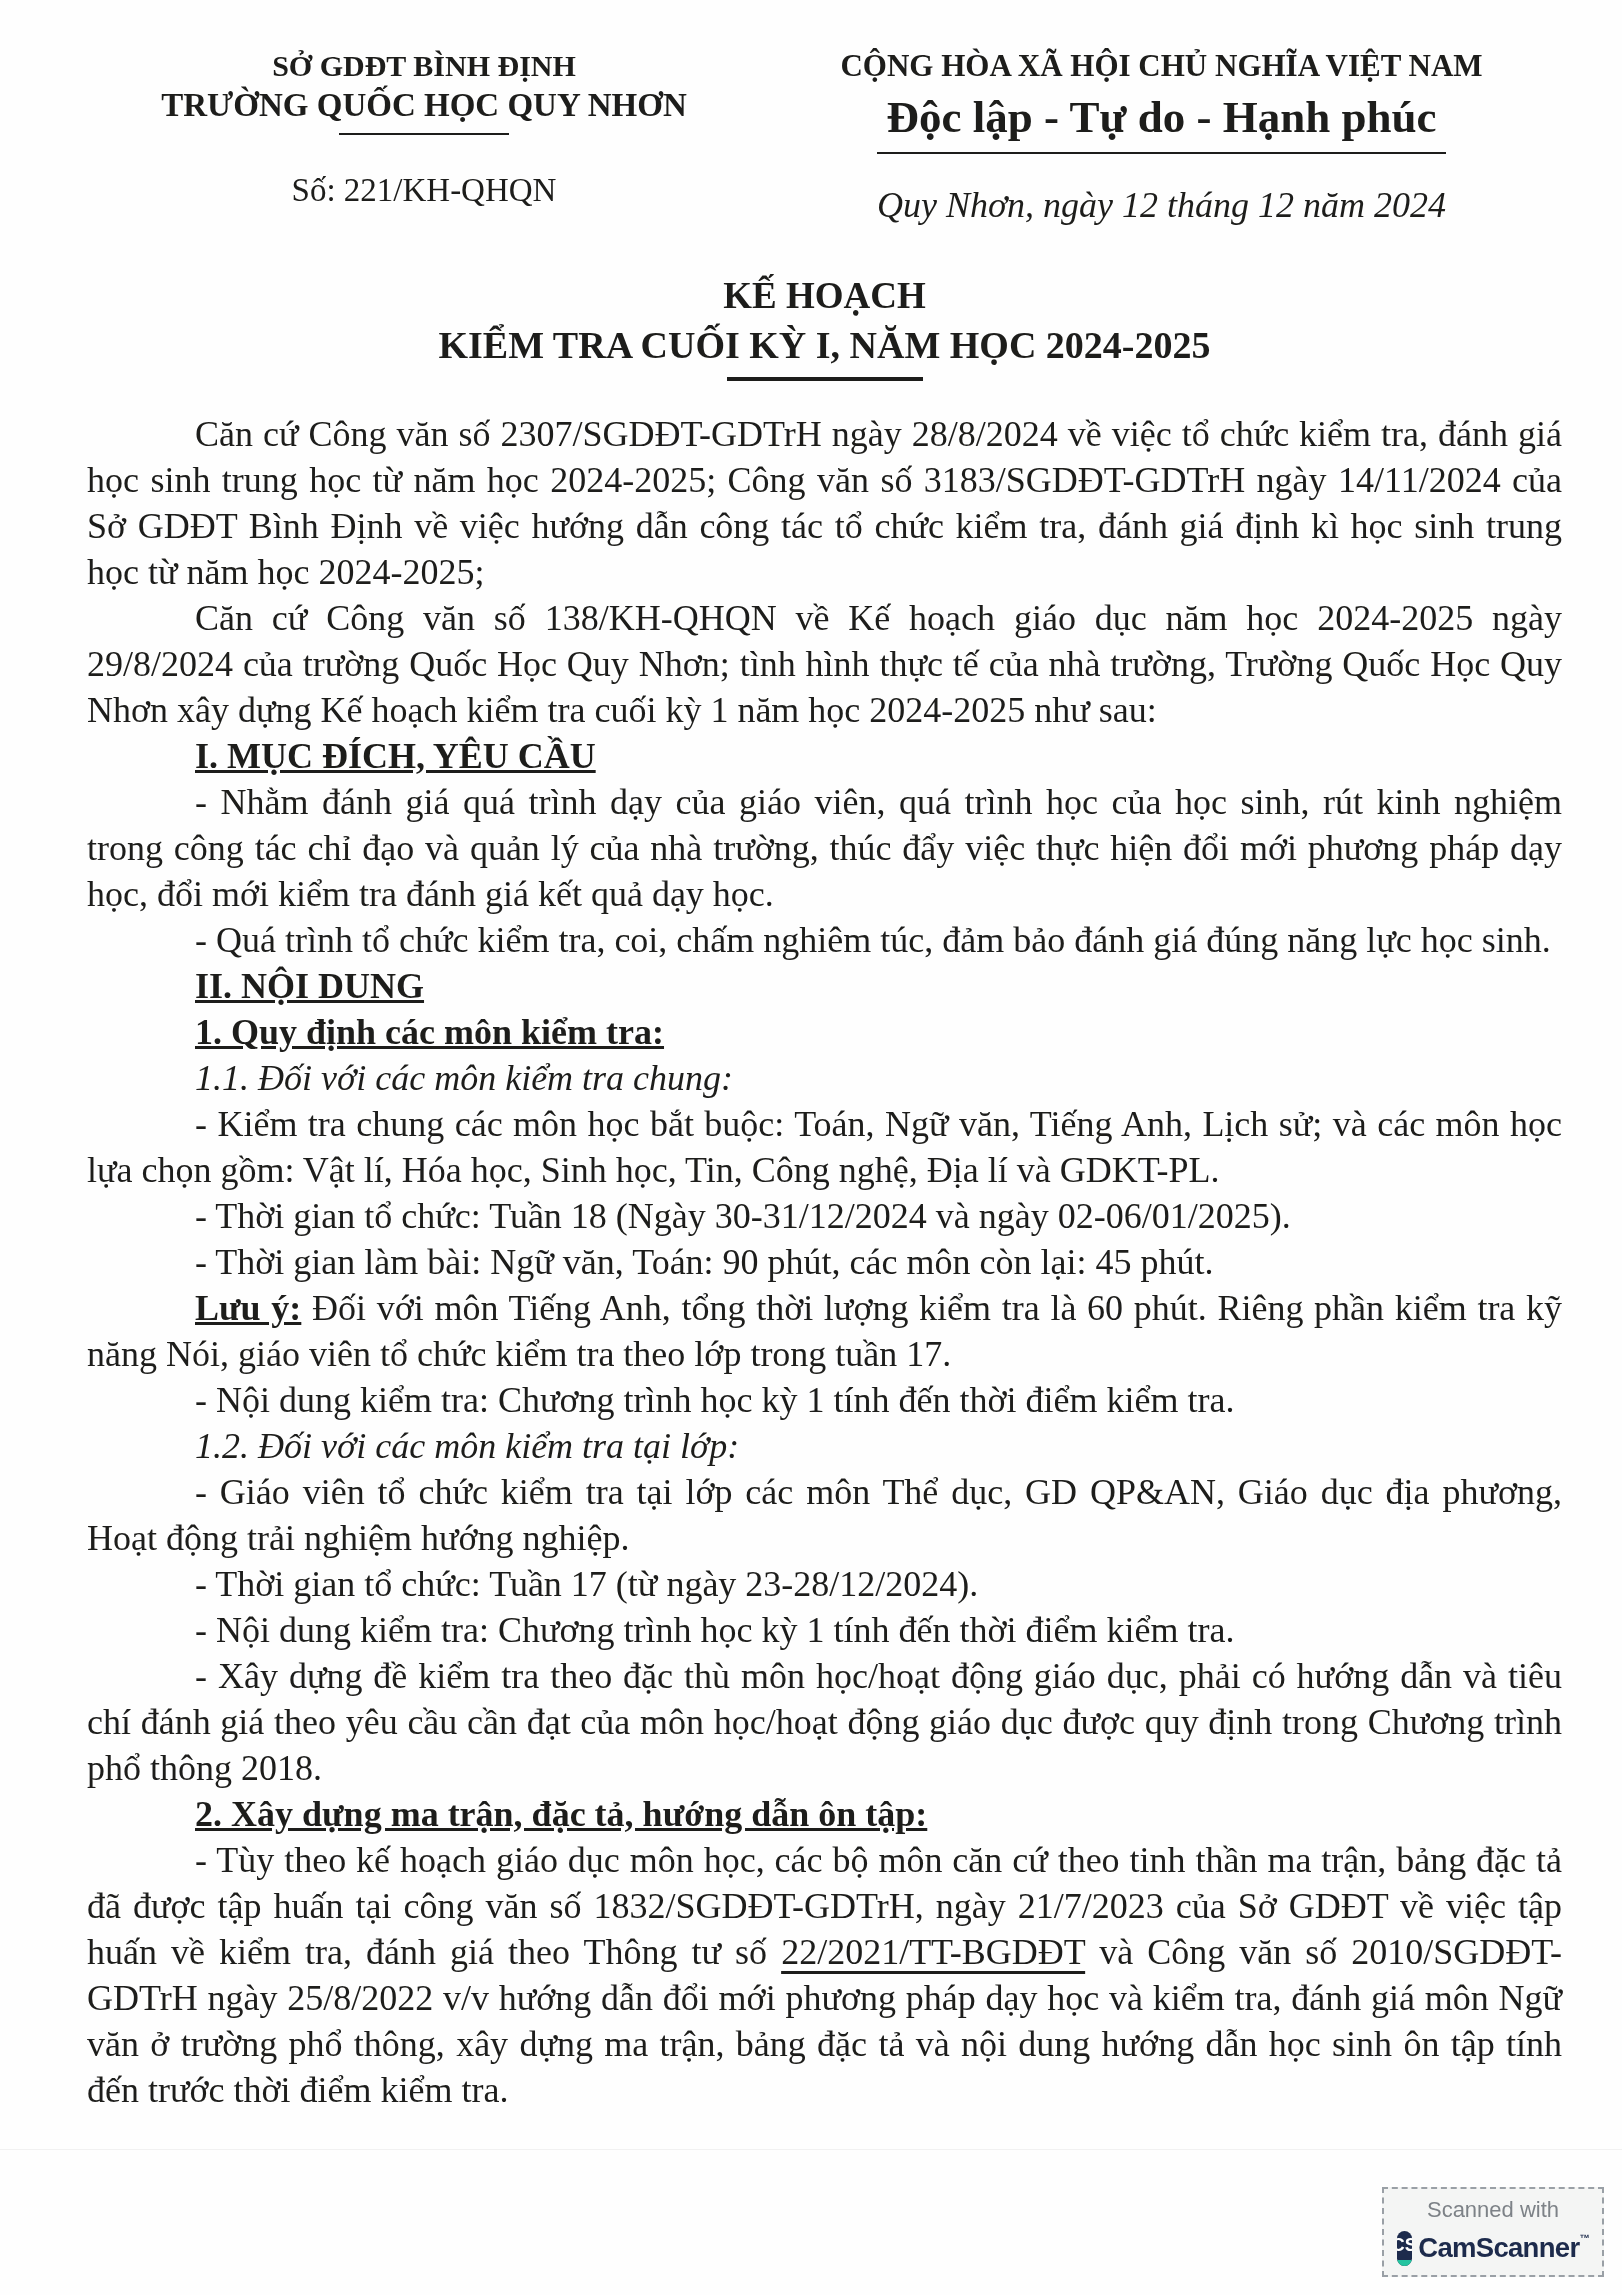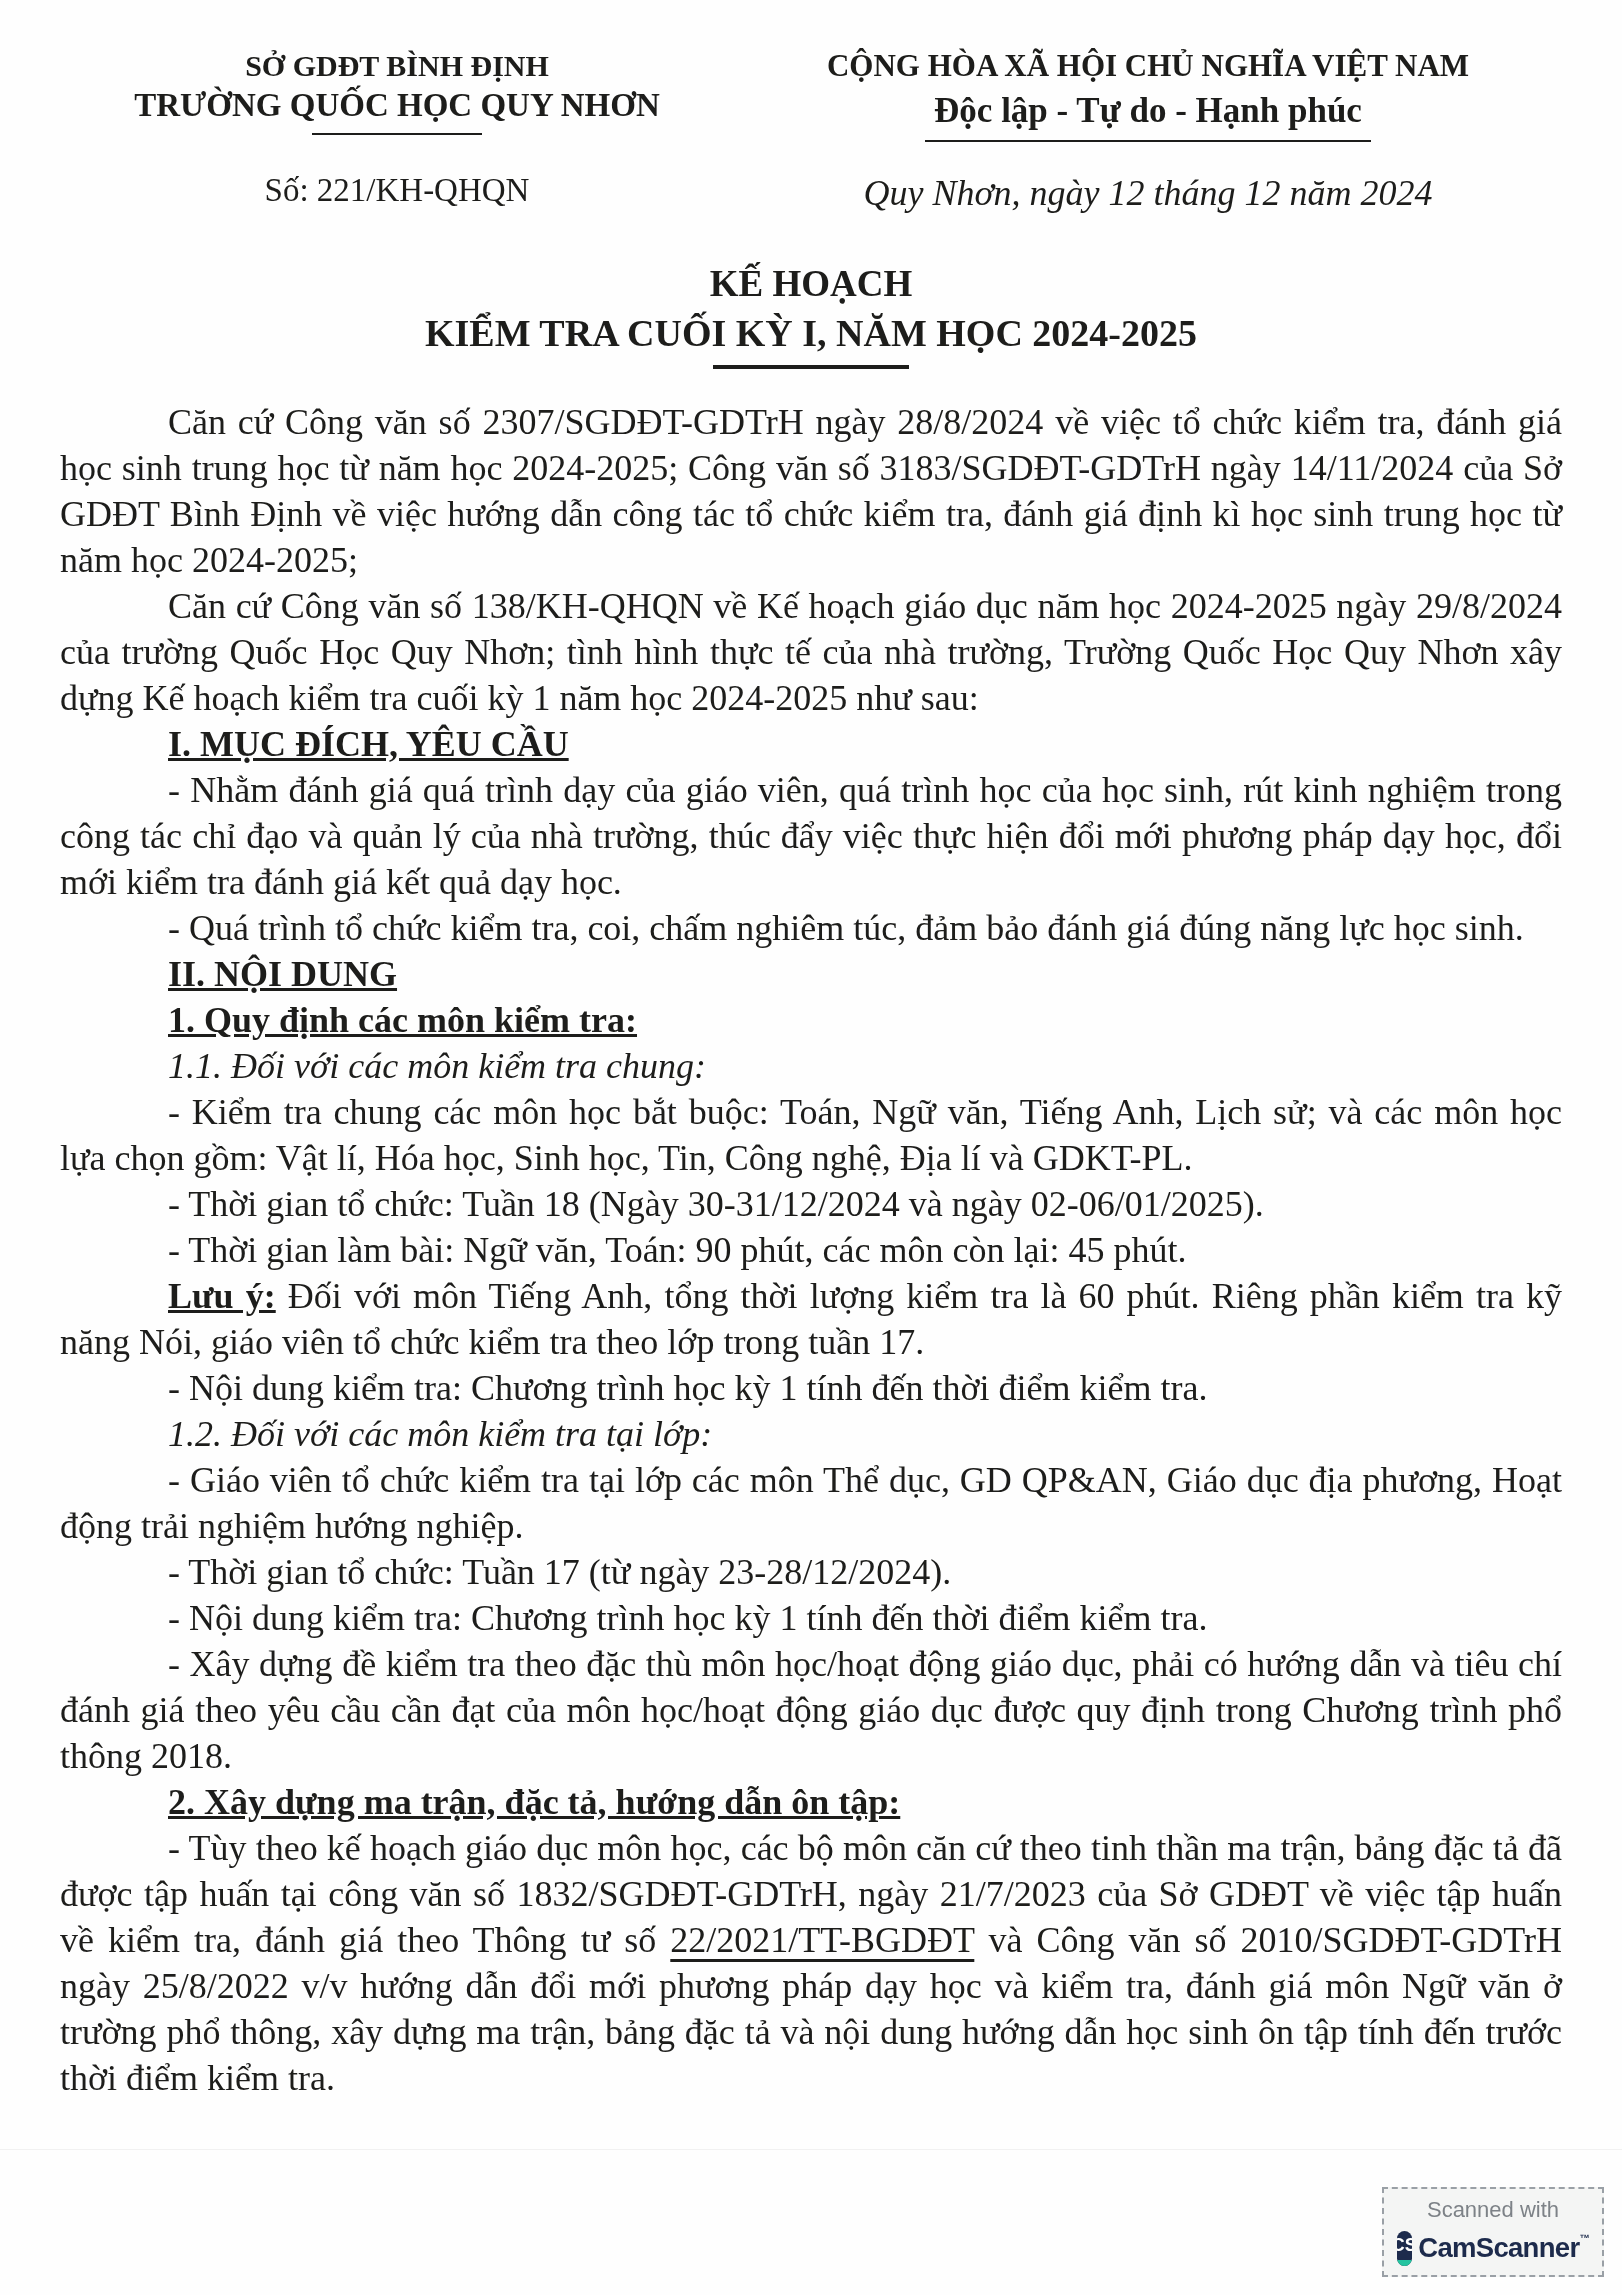--- a/index.html
+++ b/index.html
@@ -5,32 +5,32 @@
   html,body { margin:0; padding:0; background:#e8e8e8; }
   .page {
     position:relative;
     width:1622px; height:2295px;
     margin:0 auto;
     background:#fefefe;
     color:#1d1d1b;
     font-family:"Liberation Serif","DejaVu Serif",serif;
     overflow:hidden;
   }
-  .content { padding:46px 60px 0 60px; }
+  .content { padding:46px 60px 0 60px;margin-left:27px; }
 
   
   .header { display:flex; align-items:flex-start; }
   .h-left  { width:674px; text-align:center; }
   .h-right { flex:1; text-align:center; }
   .org-l1 { font-weight:700; font-size:30px; line-height:1.3; }
   .org-l2 { font-weight:700; font-size:33px; line-height:1.25; }
   .rule-small { width:170px; height:2.6px; background:#1d1d1b; margin:6.5px auto 0; }
   .doc-no { margin-top:37px; font-size:33px;font-family:Liberation Serif, serif; }
   .nat-l1 { font-weight:700; font-size:31px; line-height:1.3; }
-  .nat-l2 { display:inline-block; font-weight:700; font-size:35px; line-height:1.2;
+  .nat-l2 { display:inline-block; font-weight:700; font-size:45px; line-height:1.2;
             margin-top:3.9px; padding:0 9.2px 7.9px; border-bottom:2.6px solid #1d1d1b; }
   .dateline { margin-top:30px; font-style:italic; font-size:36px; }
 
   
   .title-block { margin-top:47px; text-align:center; }
   .title-1 { font-weight:700; font-size:37px; line-height:1.25; }
   .title-2 { font-weight:700; font-size:38px; line-height:1.25; margin-top:2.6px; }
   .title-rule { width:196px; height:3.3px; background:#1d1d1b; margin:7.9px auto 0; }
 
   

